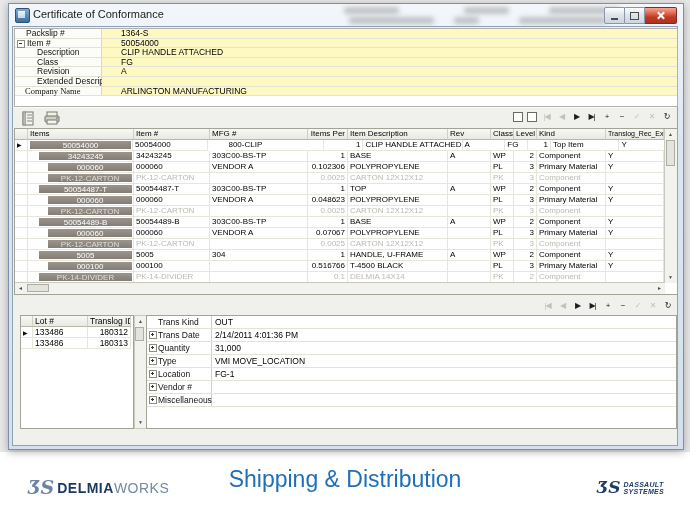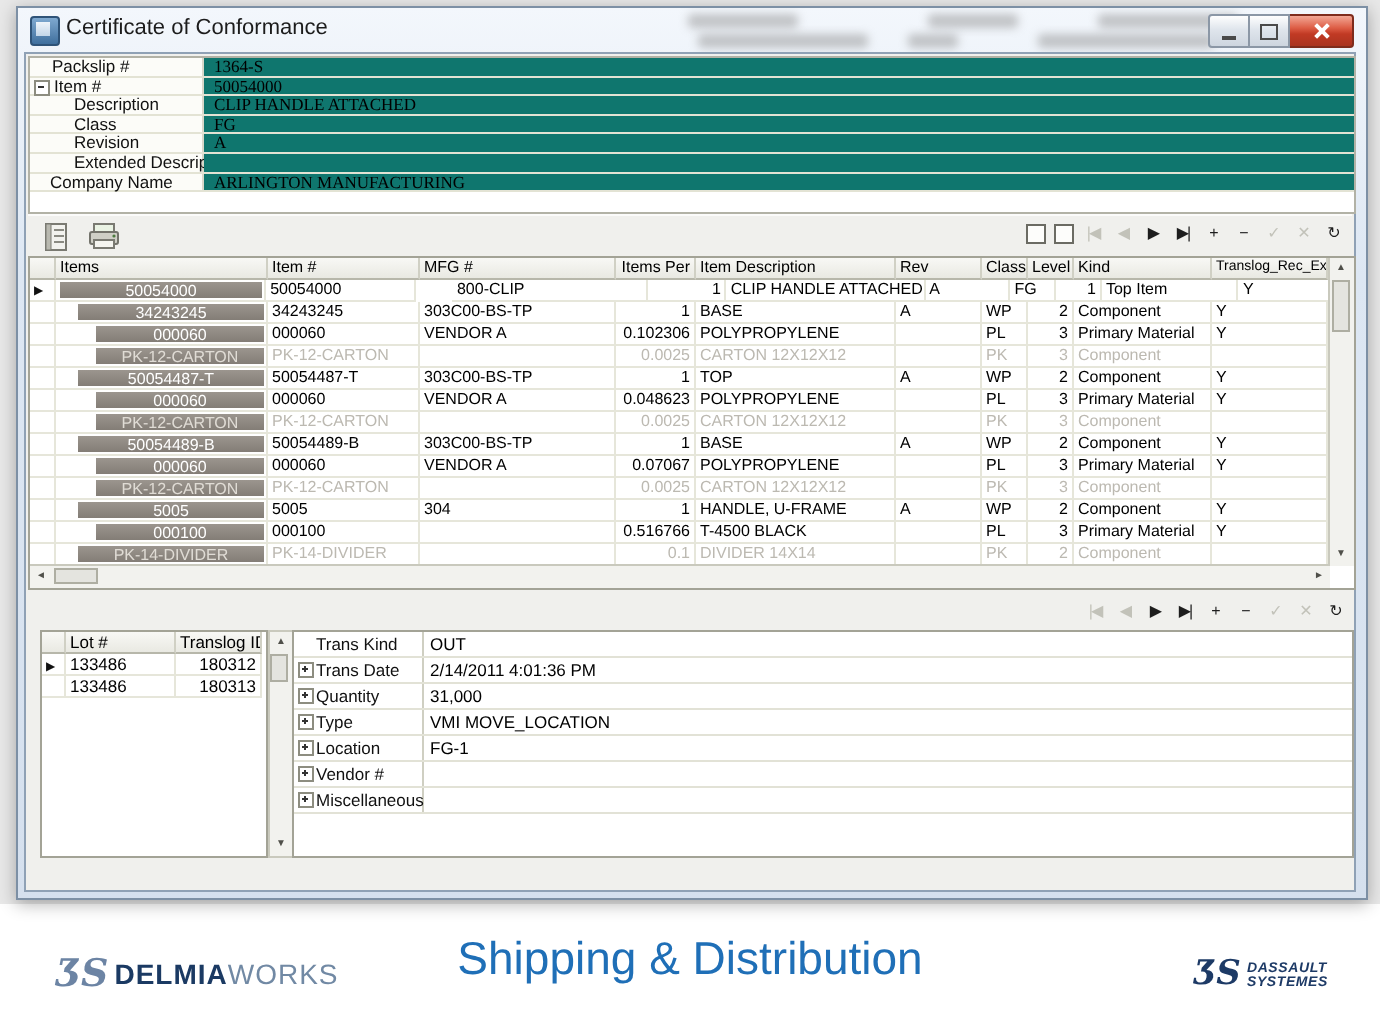--- a/index.html
+++ b/index.html
@@ -35,22 +35,22 @@
   .content{position:absolute;left:3px;top:22px;width:666px;height:420px;
            background:#f0f0ed;border:1px solid #8fa1b5;box-sizing:border-box;}
 
   
   .form-panel{position:absolute;left:1px;top:1px;width:662px;height:77px;background:#ffffff;border:1px solid #b2b2a6;}
   .frow{position:relative;height:8.6px;border-bottom:1px solid #e3e3d4;}
   .flabel{position:absolute;left:0;top:0;bottom:0;width:86px;background:#fcfcf8;border-right:1px solid #d8d8ca;}
   .flabel-text{position:absolute;top:0;font-size:8.5px;line-height:9px;color:#111;white-space:nowrap;}
   .expbox{position:absolute;left:2px;top:1px;width:6px;height:6px;border:1px solid #8d8d80;background:#fff;}
   .expbox::after{content:"";position:absolute;left:1px;top:2px;width:3px;height:1px;background:#333;}
-  .fvalue{position:absolute;left:87px;right:0;top:0;bottom:0;background:#0f766e;
-          font-size:8.5px;line-height:9px;padding-left:5px;color:#000;white-space:nowrap;font-family:Liberation Serif, serif;}
+  .fvalue{position:absolute;left:87px;right:0;top:0;bottom:0;background:#fef9c3;
+          font-size:8.5px;line-height:9px;padding-left:19px;color:#000;white-space:nowrap;}
 
   
   .toolbar{position:absolute;left:1px;top:80px;width:662px;height:20px;border-top:1px solid #fbfbfa;}
   .tool-icons{position:absolute;left:5px;top:2px;display:flex;gap:7px;}
   .tbtn{width:17px;height:16px;display:flex;align-items:center;justify-content:center;}
   .navbar{position:absolute;right:4px;top:3px;display:flex;align-items:center;gap:4px;}
   .nav-square{width:8px;height:8px;border:1px solid #6b6b63;background:#fdfdfb;}
   .navbtn{min-width:11px;text-align:center;font-size:8px;line-height:12px;color:#1d1d1d;
           letter-spacing:-1px;white-space:nowrap;}
   .navbtn.dis{color:#c2c2b9;}
@@ -164,21 +164,21 @@
             <div class="fvalue">A</div>
           </div>
           <div class="frow">
             <div class="flabel">
               <span class="flabel-text" style="left: 22px;">Extended Description</span>
             </div>
             <div class="fvalue"></div>
           </div>
           <div class="frow">
             <div class="flabel">
-              <span class="flabel-text" style="left: 10px;">Company Name</span>
+              <span class="flabel-text" style="left: 10px; font-family: Liberation Serif, serif;">Company Name</span>
             </div>
             <div class="fvalue">ARLINGTON MANUFACTURING</div>
           </div>
         </div>
 
       <div class="toolbar">
         <div class="tool-icons">
           <div class="tbtn">
             <svg width="12" height="15">
               <rect x="1" y="1" width="10" height="13" fill="#f2f2ee" stroke="#7a7a72"></rect>
@@ -407,21 +407,21 @@
             <div class="gcell" style="width: 58px;">Y</div>
           </div>
           <div class="grow dim">
             <div class="gcell" style="width: 13px;"></div>
             <div class="gcell tree-wrap" style="width: 106px;">
               <div class="tree-box" style="left: 11px;">PK-14-DIVIDER</div>
             </div>
             <div class="gcell" style="width: 76px;">PK-14-DIVIDER</div>
             <div class="gcell" style="width: 98px;"></div>
             <div class="gcell r" style="width: 40px;">0.1</div>
-            <div class="gcell" style="width: 100px;">DIVIDER 14X14</div>
+            <div class="gcell" style="width: 100px;">DELMIA 14X14</div>
             <div class="gcell" style="width: 43px;"></div>
             <div class="gcell" style="width: 23px;">PK</div>
             <div class="gcell r" style="width: 23px;">2</div>
             <div class="gcell" style="width: 69px;">Component</div>
             <div class="gcell" style="width: 58px;"></div>
           </div>
           <div class="hscroll">
             <div class="sbtn" style="left: 0px;">◄</div>
             <div class="sthumb" style="left: 12px; top: 1px; width: 22px; height: 8px;"></div>
             <div class="sbtn" style="right: 0px;">►</div>

